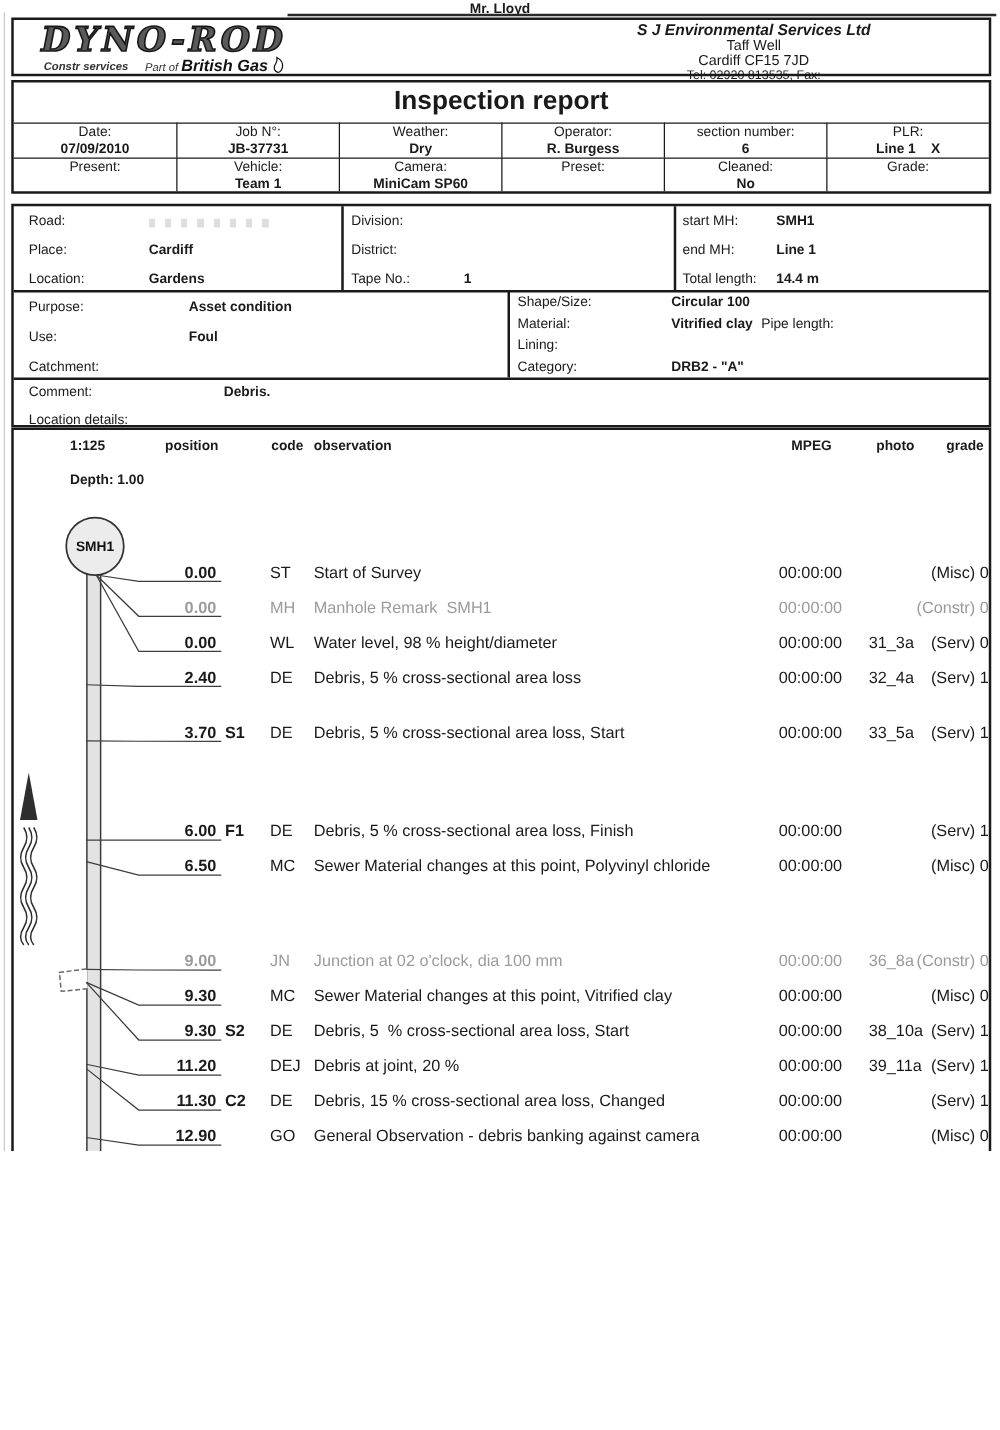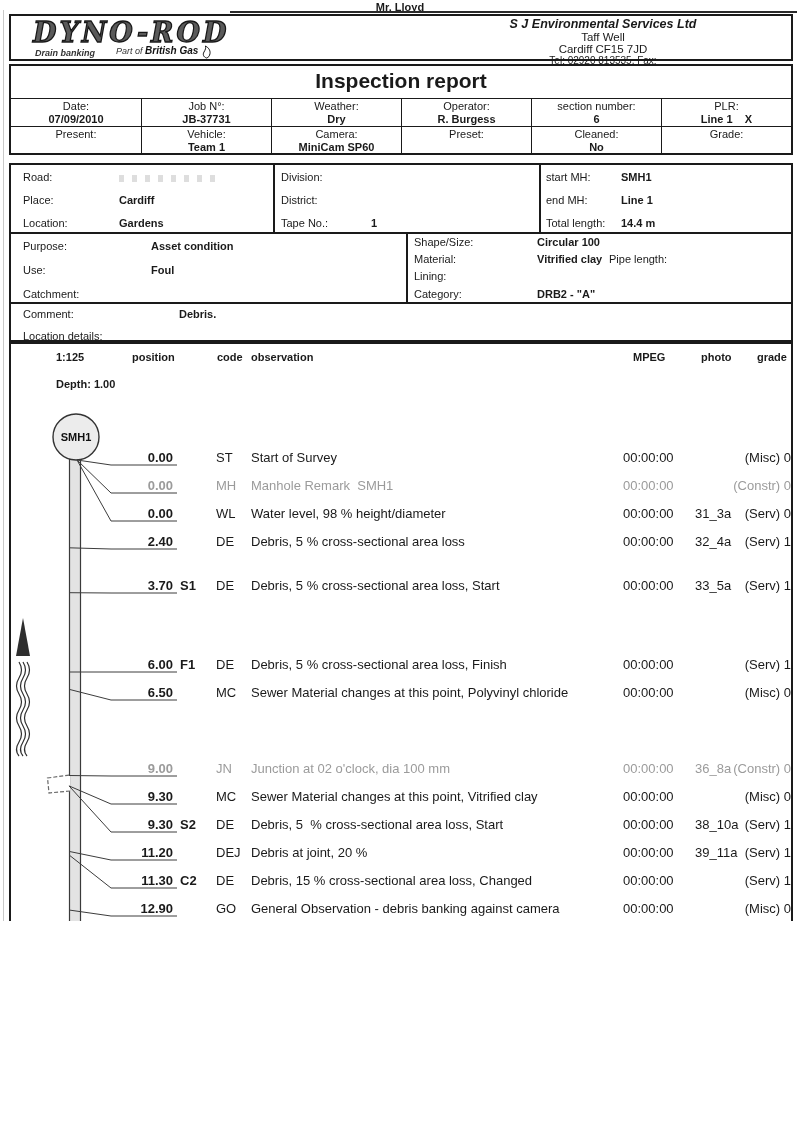--- a/index.html
+++ b/index.html
@@ -18,21 +18,21 @@
              font-size:11px;font-weight:bold;}
   .recipient-line{position:absolute;top:11px;left:230px;width:567px;height:2px;background:#2a2a2a;}
 
   
   .letterhead{top:14px;left:9px;width:784px;height:47px;}
   .logo-text{position:absolute;left:22px;top:1px;font-family:"DejaVu Serif",serif;
              font-style:italic;font-weight:bold;font-size:27px;letter-spacing:3px;
              color:#5a5a5a;-webkit-text-stroke:1.3px #181818;}
   .logo-sub{position:absolute;left:24px;top:32px;font-size:9px;font-style:italic;font-weight:bold;color:#333;}
   .logo-partner{position:absolute;left:105px;top:29px;font-size:9px;font-style:italic;color:#333;}
-  .logo-partner .bg{font-size:10px;font-weight:bold;font-style:italic;color:#111;}
+  .logo-partner .bg{font-size:13px;font-weight:bold;font-style:italic;color:#111;}
   .company-block{position:absolute;left:392px;top:2px;width:400px;text-align:center;}
   .company-name{font-size:12.5px;font-weight:bold;font-style:italic;line-height:13px;}
   .company-line{font-size:11.5px;line-height:12px;}
   .company-tel{font-size:10px;line-height:11px;}
 
   
   .report-box{top:64px;left:9px;width:784px;height:91px;}
   .report-title{position:absolute;top:3px;left:0;width:100%;text-align:center;
                 font-size:21px;font-weight:bold;}
   .report-grid{position:absolute;left:0;right:0;top:32px;bottom:0;display:grid;
@@ -74,21 +74,21 @@
 <body>
 
 <div class="page">
   <div class="scan-edge"></div>
 
   <div class="recipient">Mr. Lloyd</div>
   <div class="recipient-line"></div>
 
   <div class="box letterhead">
     <div class="logo-text">DYNO-ROD</div>
-    <div class="logo-sub">Drain banking</div>
+    <div class="logo-sub">Constr services</div>
     <div class="logo-partner">
       <span>Part of </span><span class="bg">British Gas</span>
       <svg width="11" height="14" viewBox="0 0 11 14" style="vertical-align:top">
         <path d="M5.5 13 C2.5 12 1.5 9.5 3 7 C4.5 4.5 5 3 4.5 1 C7.5 2.5 9.5 5.5 9 8.5 C8.6 11 7.5 12.5 5.5 13 Z" fill="none" stroke="#111" stroke-width="1"></path>
       </svg>
     </div>
     <div class="company-block">
       <div class="company-name">S J Environmental Services Ltd</div>
       <div class="company-line">Taff Well</div>
       <div class="company-line">Cardiff CF15 7JD</div>

